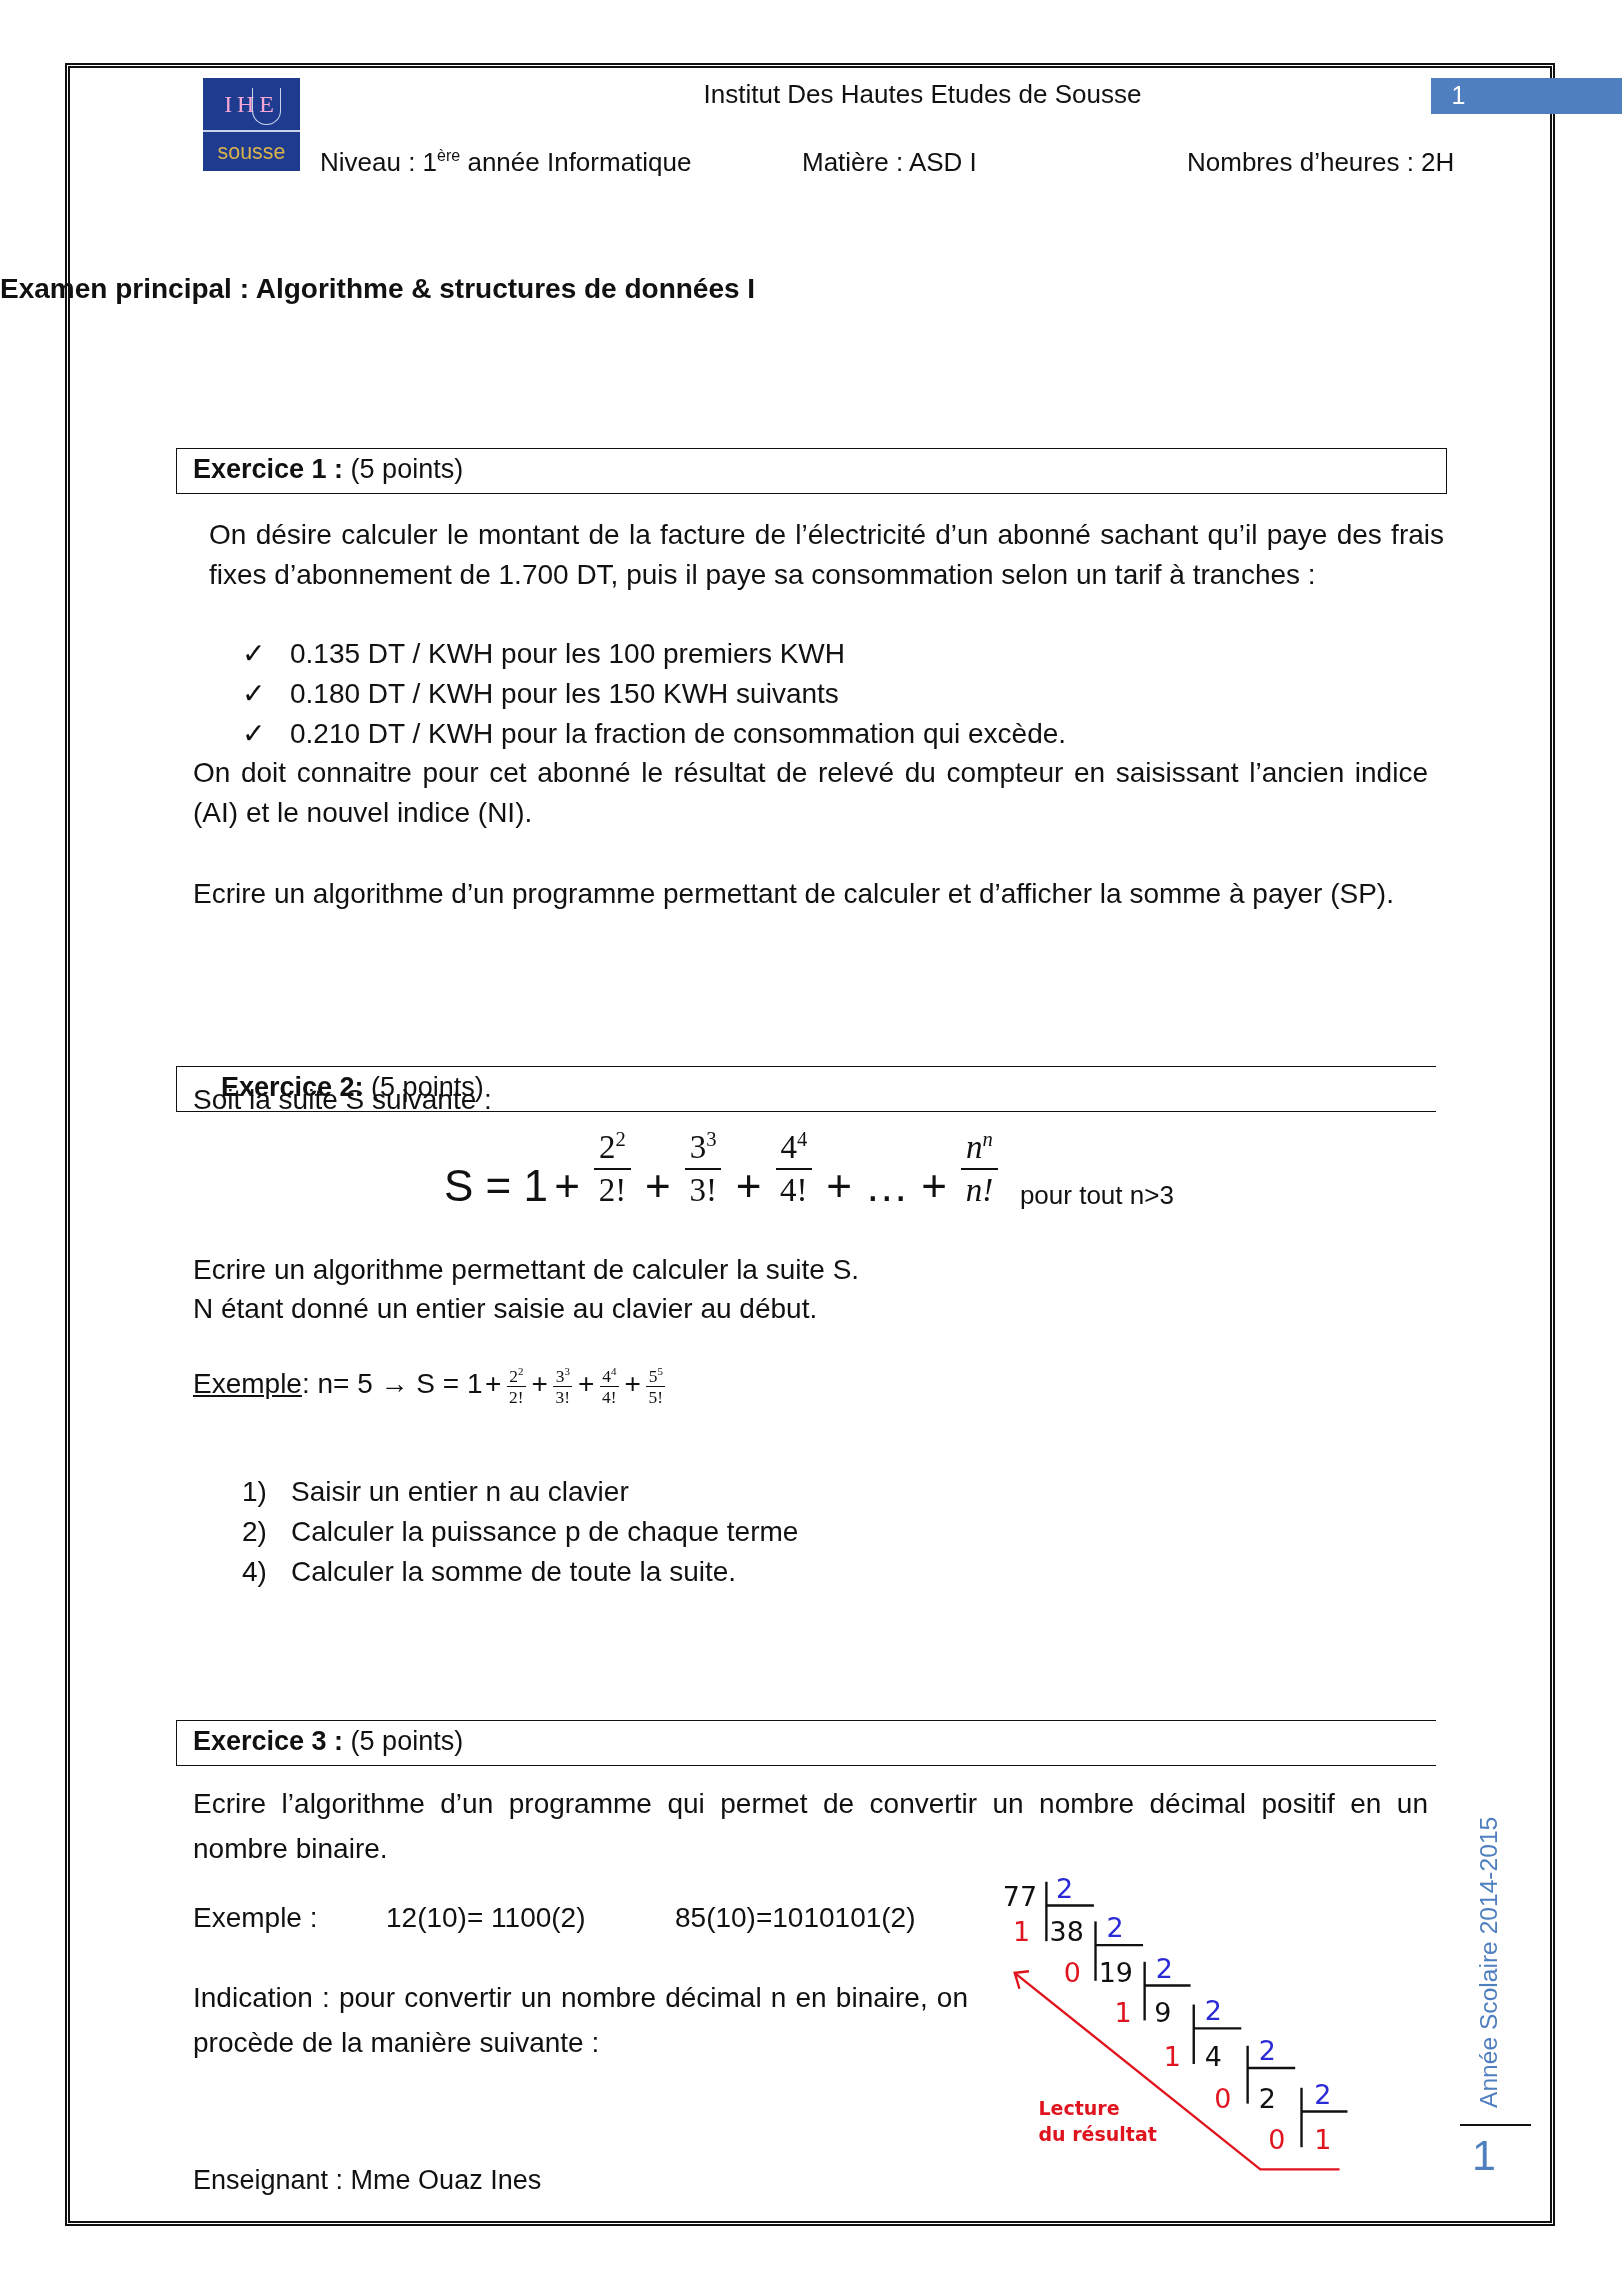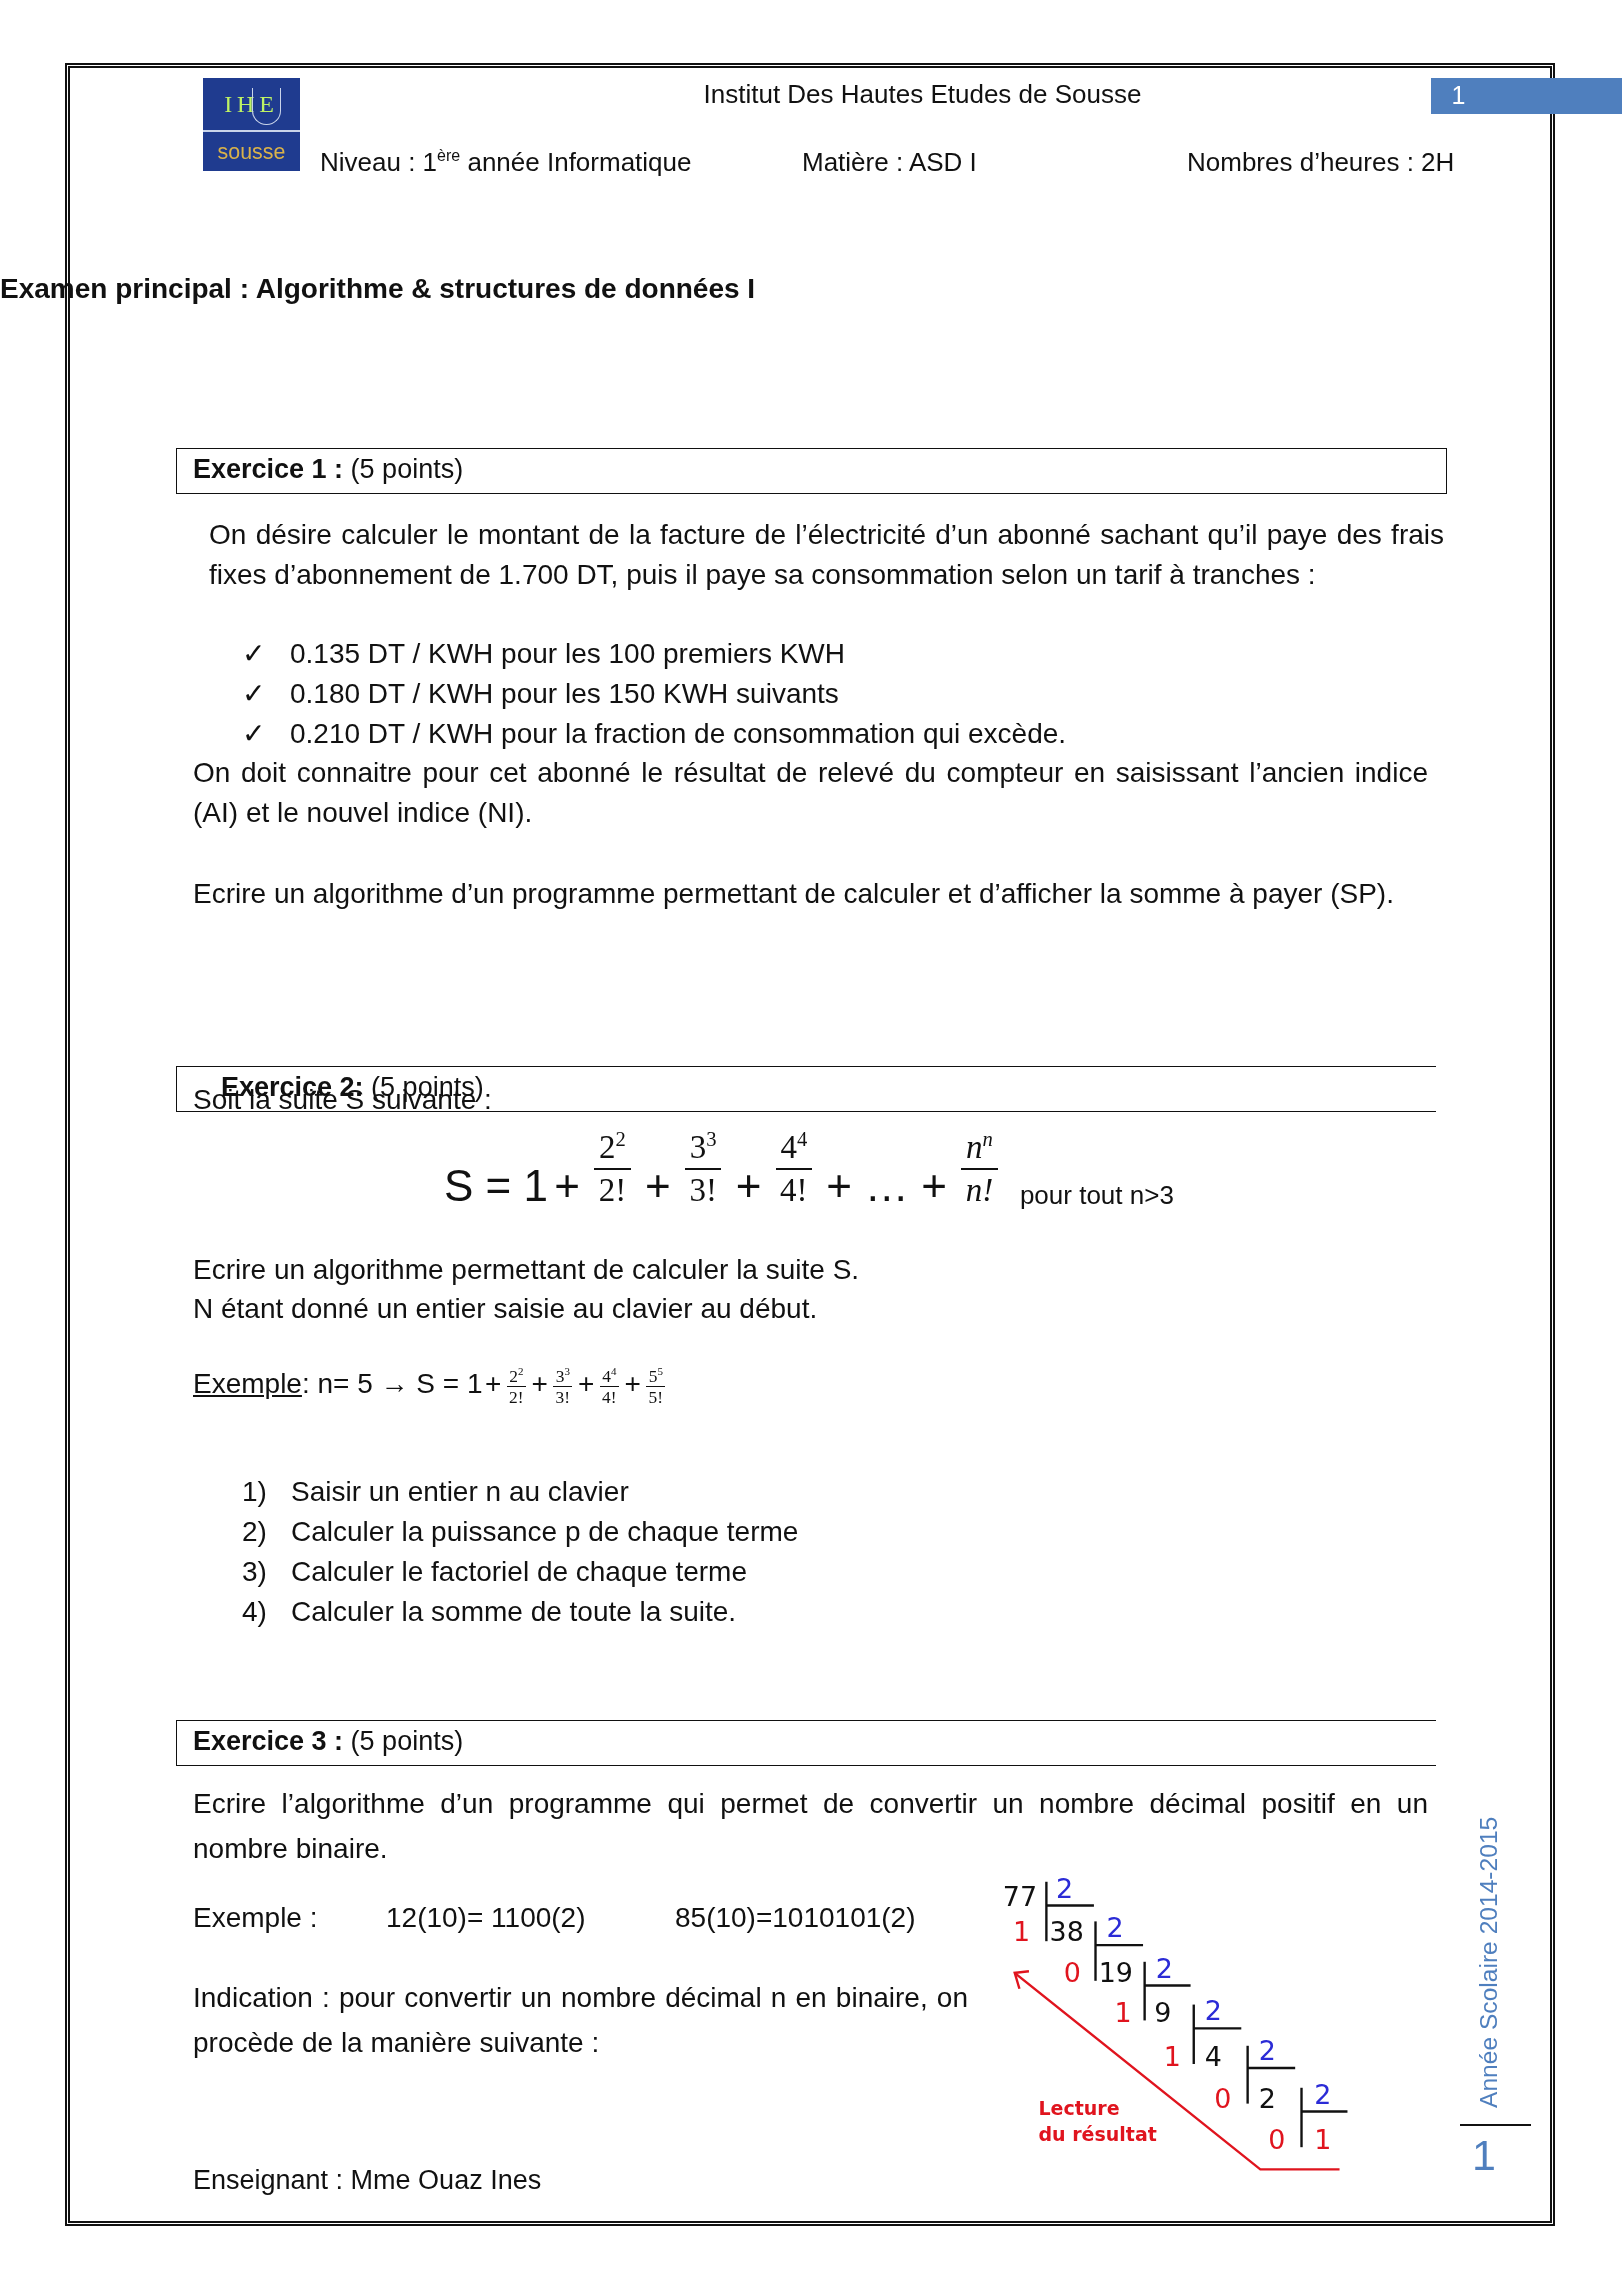--- a/index.html
+++ b/index.html
@@ -3,21 +3,21 @@
 <meta charset="utf-8">
 <style>
   html, body { margin: 0; padding: 0; background: #ffffff; }
   body { width: 1623px; height: 2295px; position: relative; overflow: hidden;
          font-family: "Liberation Sans", sans-serif; color: #111; }
   .abs { position: absolute; }
   .page-border { left: 65px; top: 63px; width: 1490px; height: 2163px;
                  border: 5.5px double #111; box-sizing: border-box; }
   .logo { left: 203px; top: 78px; width: 97px; height: 93px; background: #1f3b8f;
           display: flex; flex-direction: column; align-items: center; justify-content: space-between; }
-  .logo-top { color: #bef264; font-family: "Liberation Serif", serif; font-size: 24px; letter-spacing: 4.8px;
+  .logo-top { color: #f9a8d4; font-family: "Liberation Serif", serif; font-size: 24px; letter-spacing: 4.8px;
               margin-top: 12.7px; position: relative; }
   .logo-top .wreath { position: absolute; left: 28px; top: -3.2px; width: 27px; height: 36px;
                       border: 1.6px solid #c9d4ea; border-top: none; border-radius: 0 0 14.3px 14.3px; }
   .logo-line { width: 100%; height: 2.4px; background: #c9d4ea; margin-top: 4.8px; }
   .logo-bottom { color: #d9b24a; font-size: 21.4px; margin-bottom: 6.3px; }
   .inst { left: 0; width: 1623px; top: 79px; text-align: center; font-size: 26px; padding-left: 222px; box-sizing: border-box; }
   .pg-tab { left: 1431px; top: 78px; width: 192px; height: 36px; background: #4f7fbe; }
   .pg-tab span { position: absolute; left: 20.6px; top: 3.2px; color: #fff; font-size: 25px; }
   .hdr-row { top: 147px; font-size: 26px; }
   .title { left: 0; width: 1623px; top: 273px; font-size: 28px; font-weight: bold; }
@@ -143,21 +143,20 @@
   <span class="op" style="margin:0 2.4px;">+</span>
   <span class="frac small-frac">
       <span class="num"><span>5</span><sup>5</sup></span>
       <span class="den">5!</span>
     </span>
 </div>
 
 <div class="abs ol" style="top:1472px;">
   <div><span class="n">1)</span><span>Saisir un entier n au clavier</span></div>
   <div><span class="n">2)</span><span>Calculer la puissance p de chaque terme</span></div>
-  <div><span class="n">3)</span><span>Calculer le factoriel de chaque terme</span></div>
   <div><span class="n">4)</span><span>Calculer la somme de toute la suite.</span></div>
 </div>
 
 <div class="abs ex-box open" style="top:1700px; width:1260px;">
   <b>Exercice 3 :</b><span> (5 points)</span>
 </div>
 <div class="abs para" style="top:1781px; line-height:45px;">Ecrire l’algorithme d’un programme qui permet de convertir un nombre décimal positif en un nombre binaire.</div>
 <div class="abs" style="left:193px; top:1902px; font-size:28px;">Exemple :</div>
 <div class="abs" style="left:386px; top:1902px; font-size:28px;">12(10)= 1100(2)</div>
 <div class="abs" style="left:675px; top:1902px; font-size:28px;">85(10)=1010101(2)</div>

